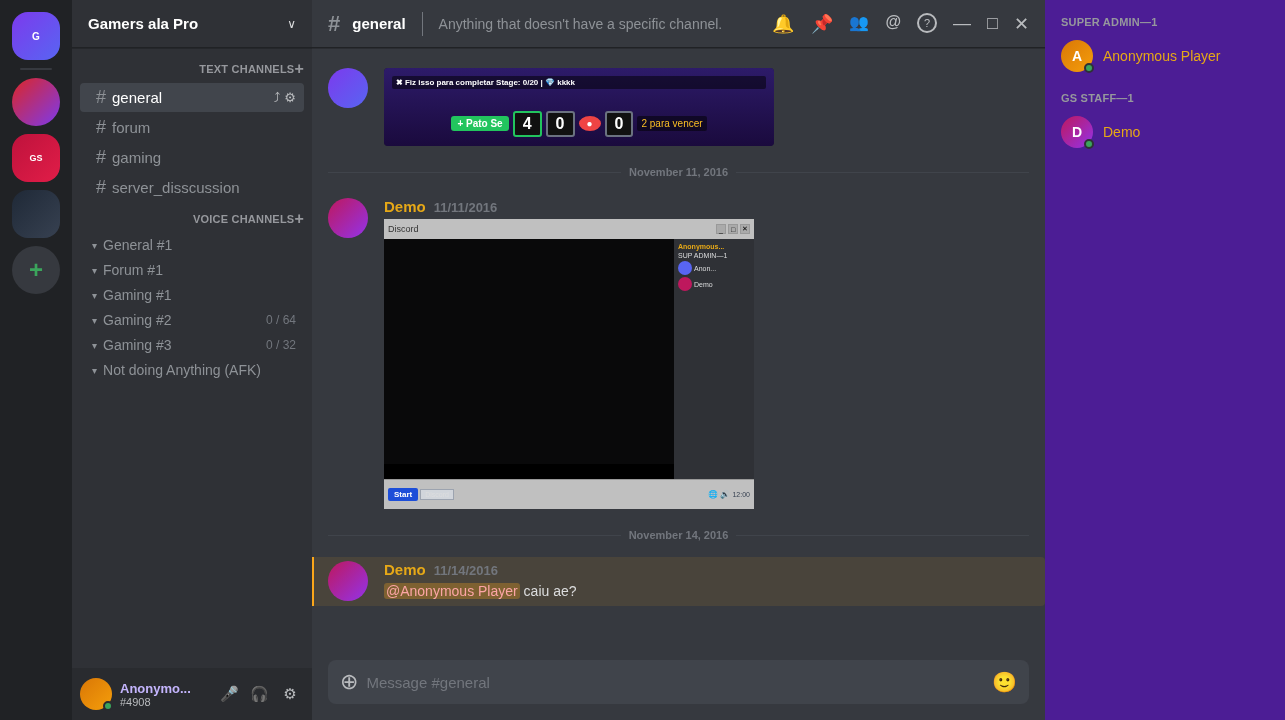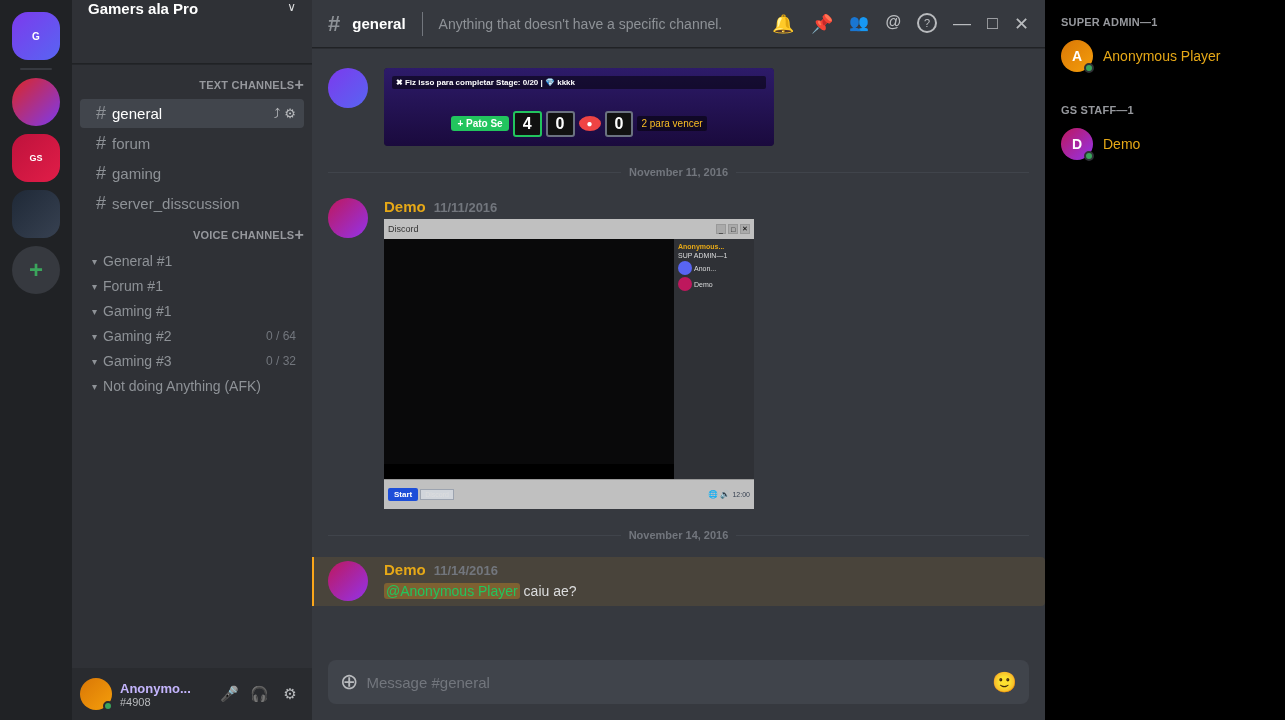--- a/index.html
+++ b/index.html
@@ -72,24 +72,24 @@
 
     
     .channel-sidebar {
       width: 240px;
       background: #2f3136;
       display: flex;
       flex-direction: column;
       overflow: hidden;
     }
     .server-header {
-      height: 64px;
+      height: 48px;
       padding: 0 16px;
       display: flex;
-      align-items: flex-start;
+      align-items: center;
       justify-content: space-between;
       border-bottom: 1px solid #202225;
       cursor: pointer;
       box-shadow: 0 1px 0 rgba(0,0,0,0.2);
       gap: 32px;
     }
     .server-header-name {
       font-size: 15px;
       font-weight: 600;
       color: #fff;
@@ -305,21 +305,21 @@
       cursor: pointer;
     }
     .message-timestamp {
       font-size: 13px;
       color: #72767d;
       font-weight: bold;
     }
     .message-text { font-size: 14px; color: #dcddde; line-height: 1.4; }
     .mention-highlight {
       background: rgba(250,166,26,0.3);
-      color: #22c55e;
+      color: #fca5a5;
       border-radius: 3px;
       padding: 0 2px;
       cursor: pointer;
     }
 
     
     .message-input-area {
       padding: 0 16px 16px;
       flex-shrink: 0;
     }
@@ -349,21 +349,21 @@
     .message-input::placeholder { color: #72767d; }
     .message-input-emoji {
       color: #b9bbbe;
       font-size: 20px;
       cursor: pointer;
     }
 
     
     .members-sidebar {
       width: 240px;
-      background: #000000;
+      background: #4c1d95;
       overflow-y: auto;
       padding: 16px 8px;
     }
     .members-section-header {
       font-size: 11px;
       font-weight: 700;
       text-transform: uppercase;
       color: #96989d;
       letter-spacing: 0.02em;
       padding: 0 8px;
@@ -683,21 +683,21 @@
   <div class="member-item">
     <div class="member-avatar-wrap">
       <div class="member-avatar av-orange" style="background:linear-gradient(135deg,#d97706,#f59e0b);display:flex;align-items:center;justify-content:center;font-size:14px;">
         <span style="color:white;font-weight:bold;">A</span>
       </div>
       <div class="member-status online"></div>
     </div>
     <span class="member-name admin">Anonymous Player</span>
   </div>
 
-  <div style="margin-top:28px;">
+  <div style="margin-top:16px;">
     <div class="members-section-header">GS STAFF—1</div>
     <div class="member-item">
       <div class="member-avatar-wrap">
         <div class="member-avatar" style="background:linear-gradient(135deg,#be185d,#9333ea);display:flex;align-items:center;justify-content:center;font-size:14px;">
           <span style="color:white;font-weight:bold;">D</span>
         </div>
         <div class="member-status online"></div>
       </div>
       <span class="member-name staff">Demo</span>
     </div>

